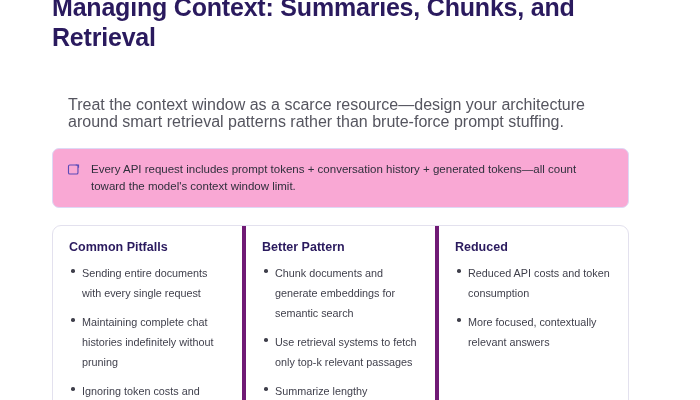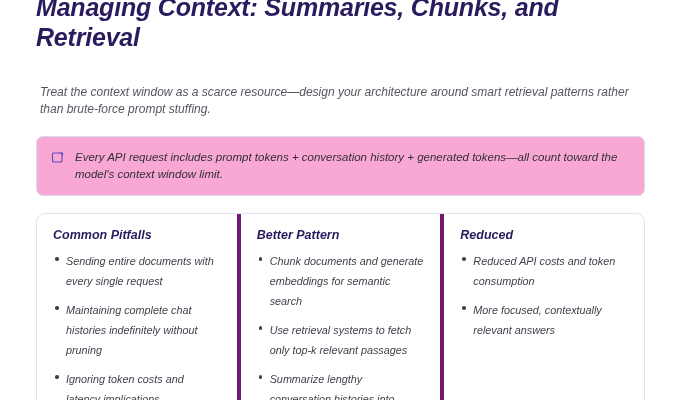--- a/index.html
+++ b/index.html
@@ -12,37 +12,36 @@
   }
   body {
     font-family: "Liberation Sans", sans-serif;
     color: #3c3c48;
   }
   .page {
     position: relative;
     width: 681px;
     height: 400px;
     box-sizing: border-box;
-    padding: 0 36px;
-    font-style: italic;
+    padding: 0 52px;
   }
   .title {
     margin: 0;
     padding-top: 0;
     font-size: 25px;
     line-height: 30px;
     font-weight: bold;
     color: #2a1a5e;
     letter-spacing: -0.2px;
     position: relative;
     top: -8px;
   }
   .intro {
-    margin: 4px;
-    font-size: 12px;
+    margin: 16px;
+    font-size: 16px;
     line-height: 17px;
     color: #55555f;
     max-width: 625px;
     padding-top: 20px;
   }
   .callout {
     margin-top: 18px;
     background: #f9a8d4;
     border: 1px solid #ddd9f5;
     border-radius: 7px;

